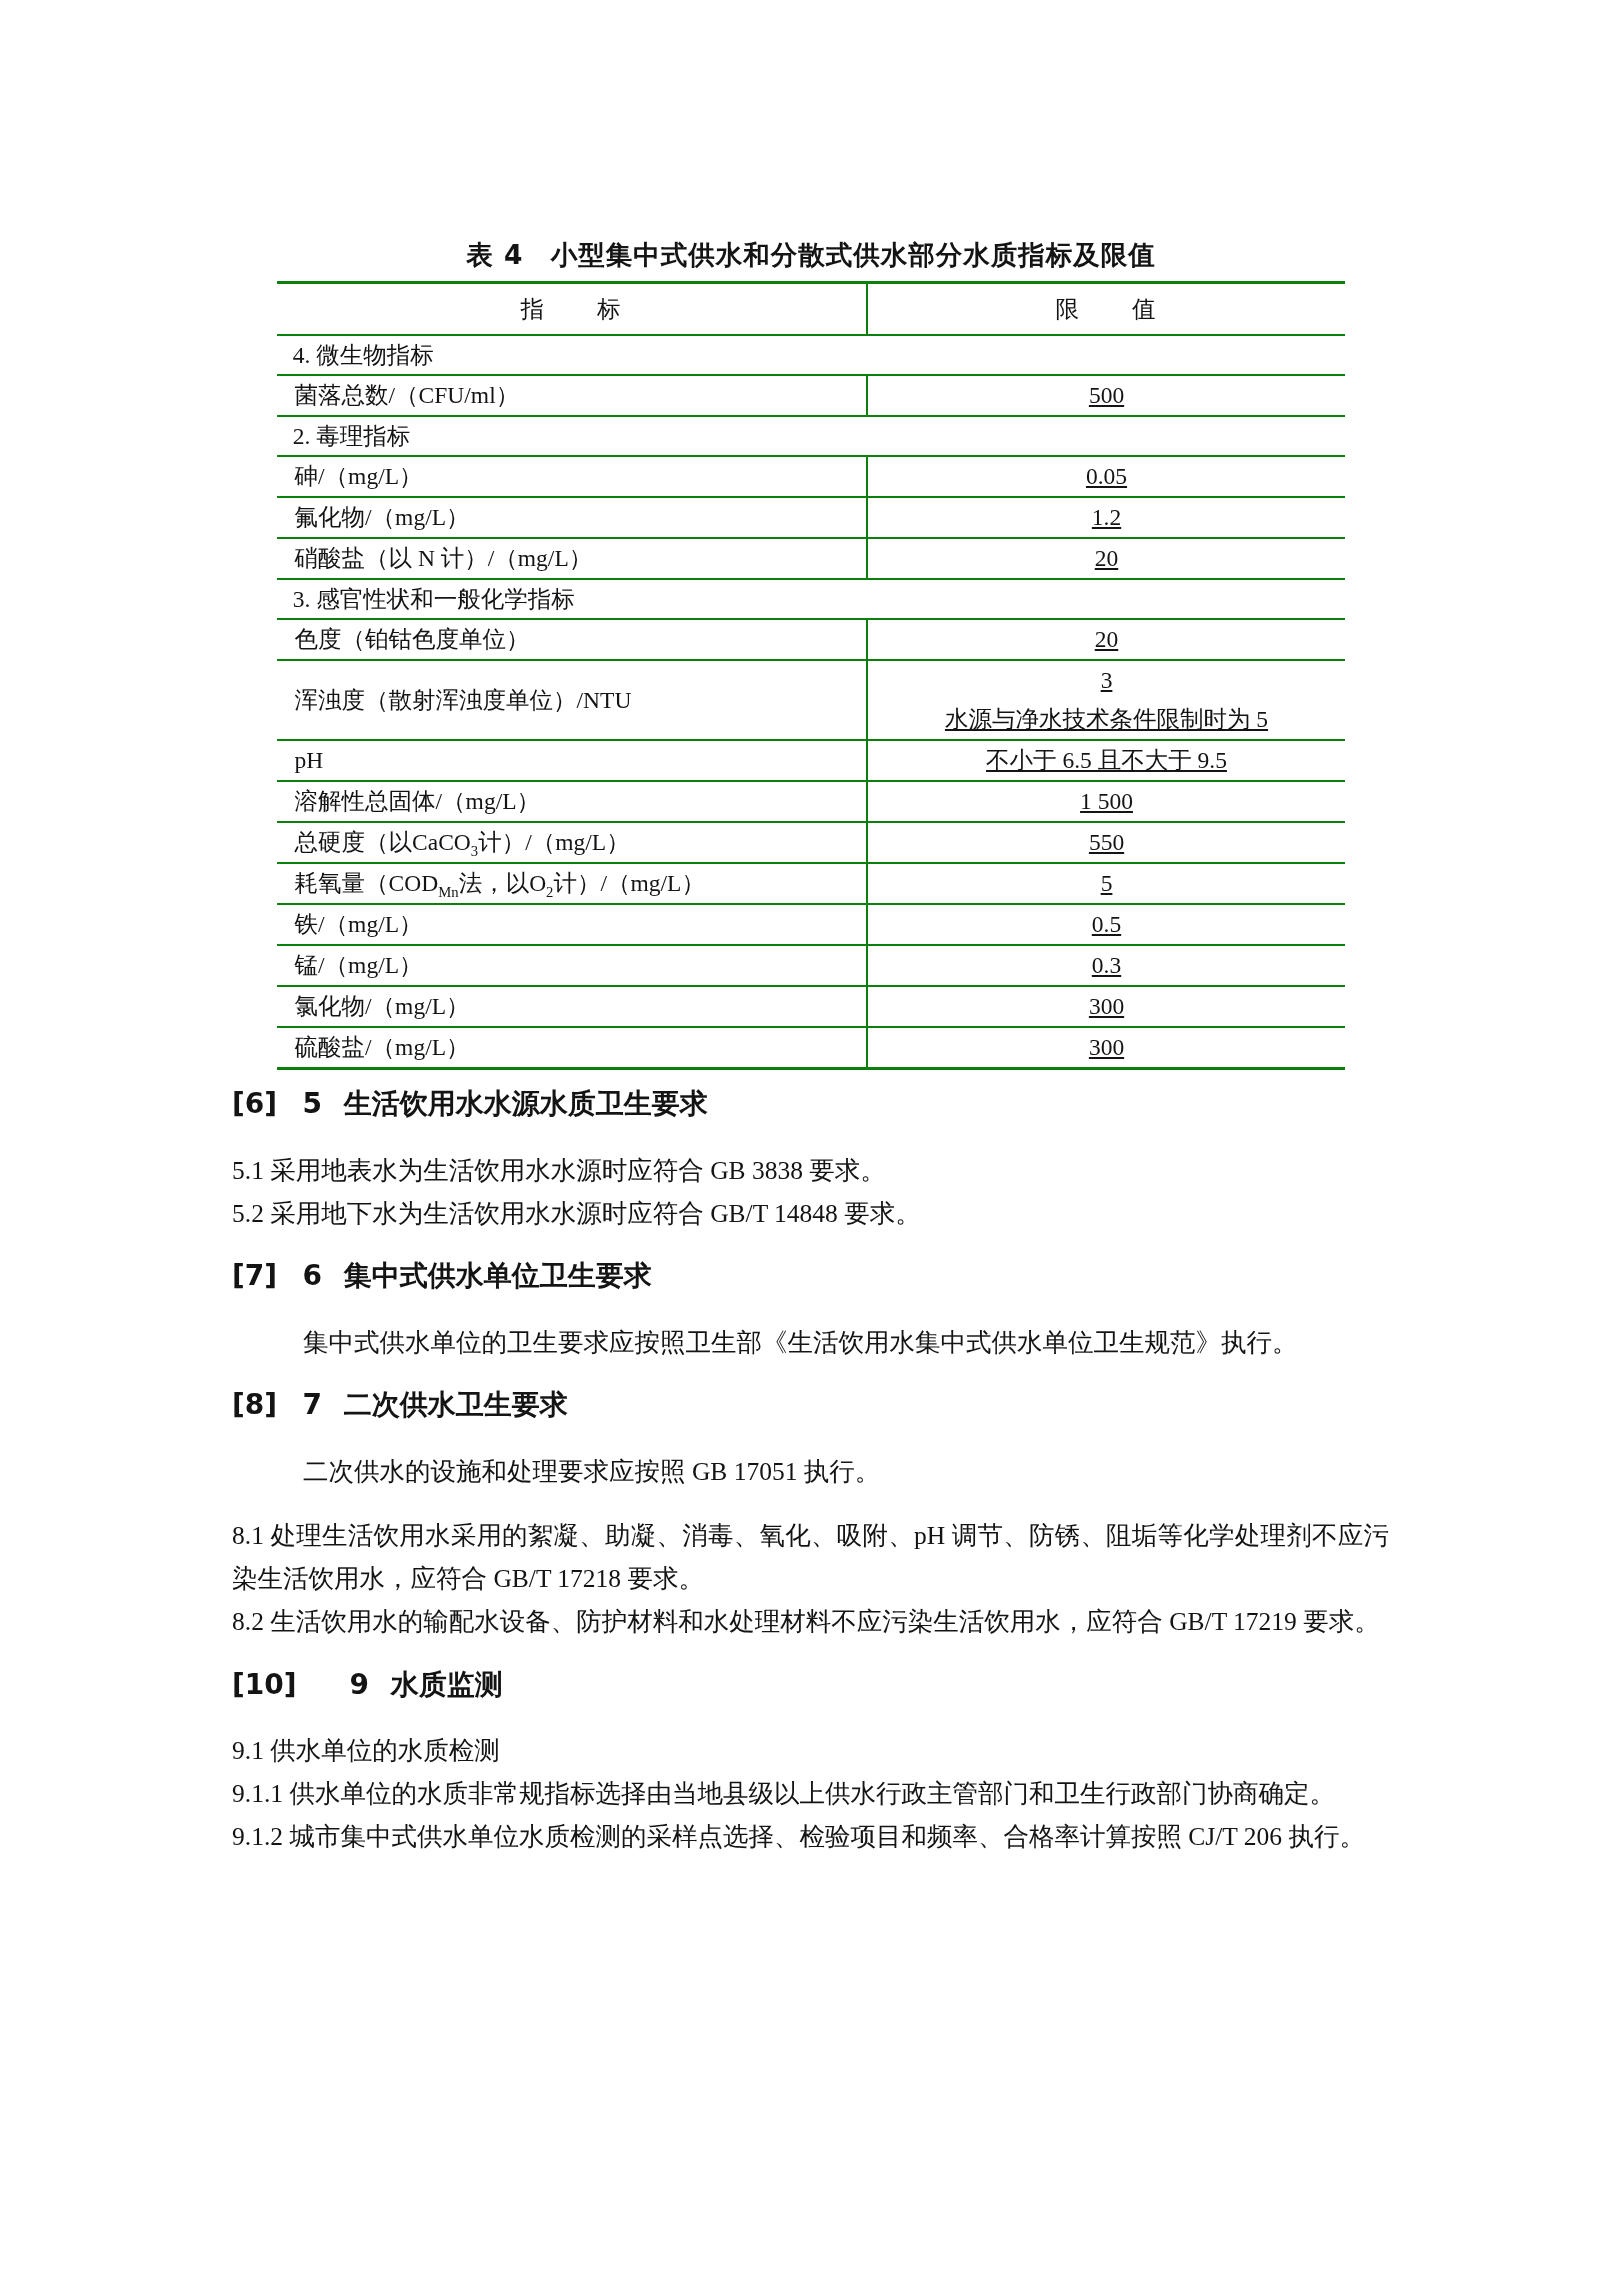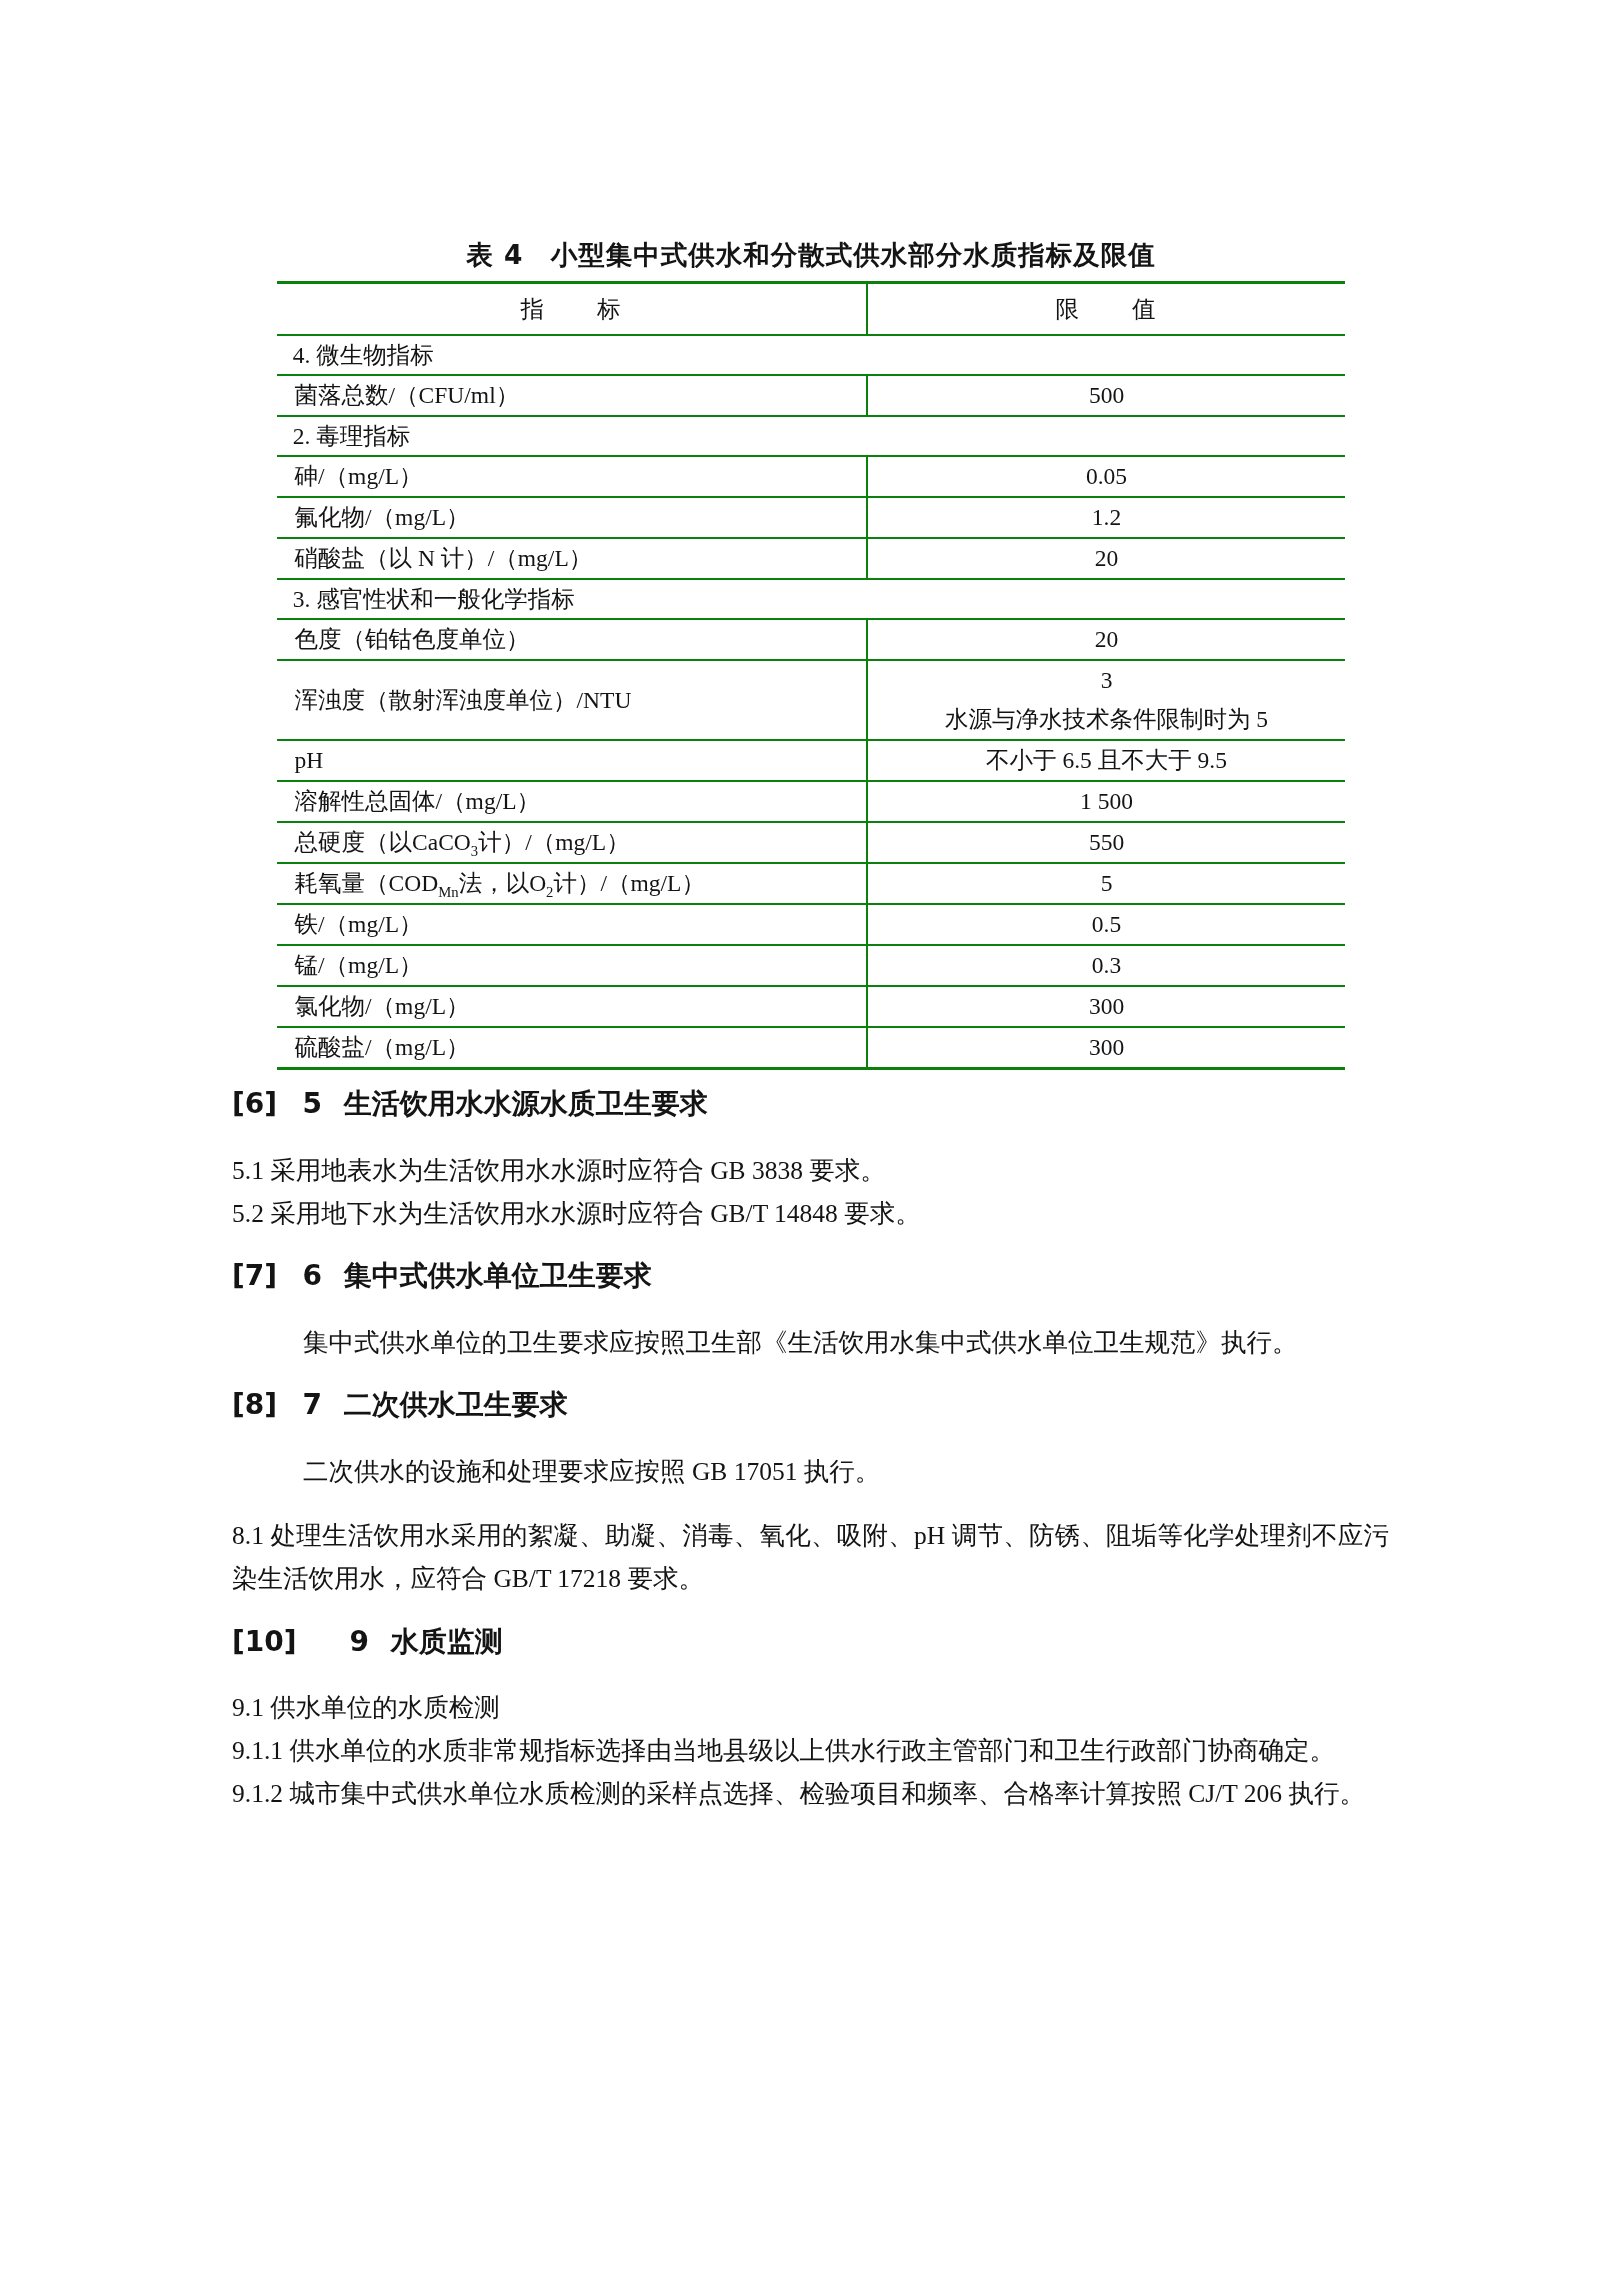--- a/index.html
+++ b/index.html
@@ -45,21 +45,21 @@
   }
   .water-table th { height: 52px; text-align: center; letter-spacing: 2px; }
   .water-table th.col-ind, .water-table td.ind { border-right: 2px solid var(--green); }
   .water-table td { height: 39px; }
   .water-table td.ind { text-align: left; padding-left: 17.6px; }
   .water-table td.lim { text-align: center; }
   .water-table td.section-cell {
     text-align: left; padding-left: 15.7px; height: 40px;
   }
   .water-table sub { font-size: 14.7px; line-height: 0; }
-  .limit-line { line-height: 39px; }
+  .limit-line { line-height: 39px; text-decoration: underline; }
 
   
   .sections {
     position: absolute;
     left: 232px; top: 1084px; width: 1157px;
   }
   .section { margin-top: 21.6px; }
   .section:first-child { margin-top: 0; }
   .section-heading {
     font-family: "DejaVu Sans", "Liberation Sans", sans-serif;
@@ -204,20 +204,21 @@
       <div class="section">
         <div class="section-heading"><span class="tag">[7]</span><span class="num">6</span><span class="ttl">集中式供水单位卫生要求</span></div>
         <p class="indent">集中式供水单位的卫生要求应按照卫生部《生活饮用水集中式供水单位卫生规范》执行。</p>
       </div>
       <div class="section">
         <div class="section-heading"><span class="tag">[8]</span><span class="num">7</span><span class="ttl">二次供水卫生要求</span></div>
         <p class="indent">二次供水的设施和处理要求应按照 GB 17051 执行。</p>
       </div>
       <div class="section">
         <p>8.1 处理生活饮用水采用的絮凝、助凝、消毒、氧化、吸附、pH 调节、防锈、阻垢等化学处理剂不应污染生活饮用水，应符合 GB/T 17218 要求。</p>
+        <p>8.2 生活饮用水的输配水设备、防护材料和水处理材料不应污染生活饮用水，应符合 GB/T 17219 要求。</p>
       </div>
       <div class="section">
         <div class="section-heading"><span class="tag wide">[10]</span><span class="num">9</span><span class="ttl">水质监测</span></div>
         <p>9.1 供水单位的水质检测</p>
         <p>9.1.1 供水单位的水质非常规指标选择由当地县级以上供水行政主管部门和卫生行政部门协商确定。</p>
         <p>9.1.2 城市集中式供水单位水质检测的采样点选择、检验项目和频率、合格率计算按照 CJ/T 206 执行。</p>
       </div>
     </div>
 
 </div>

